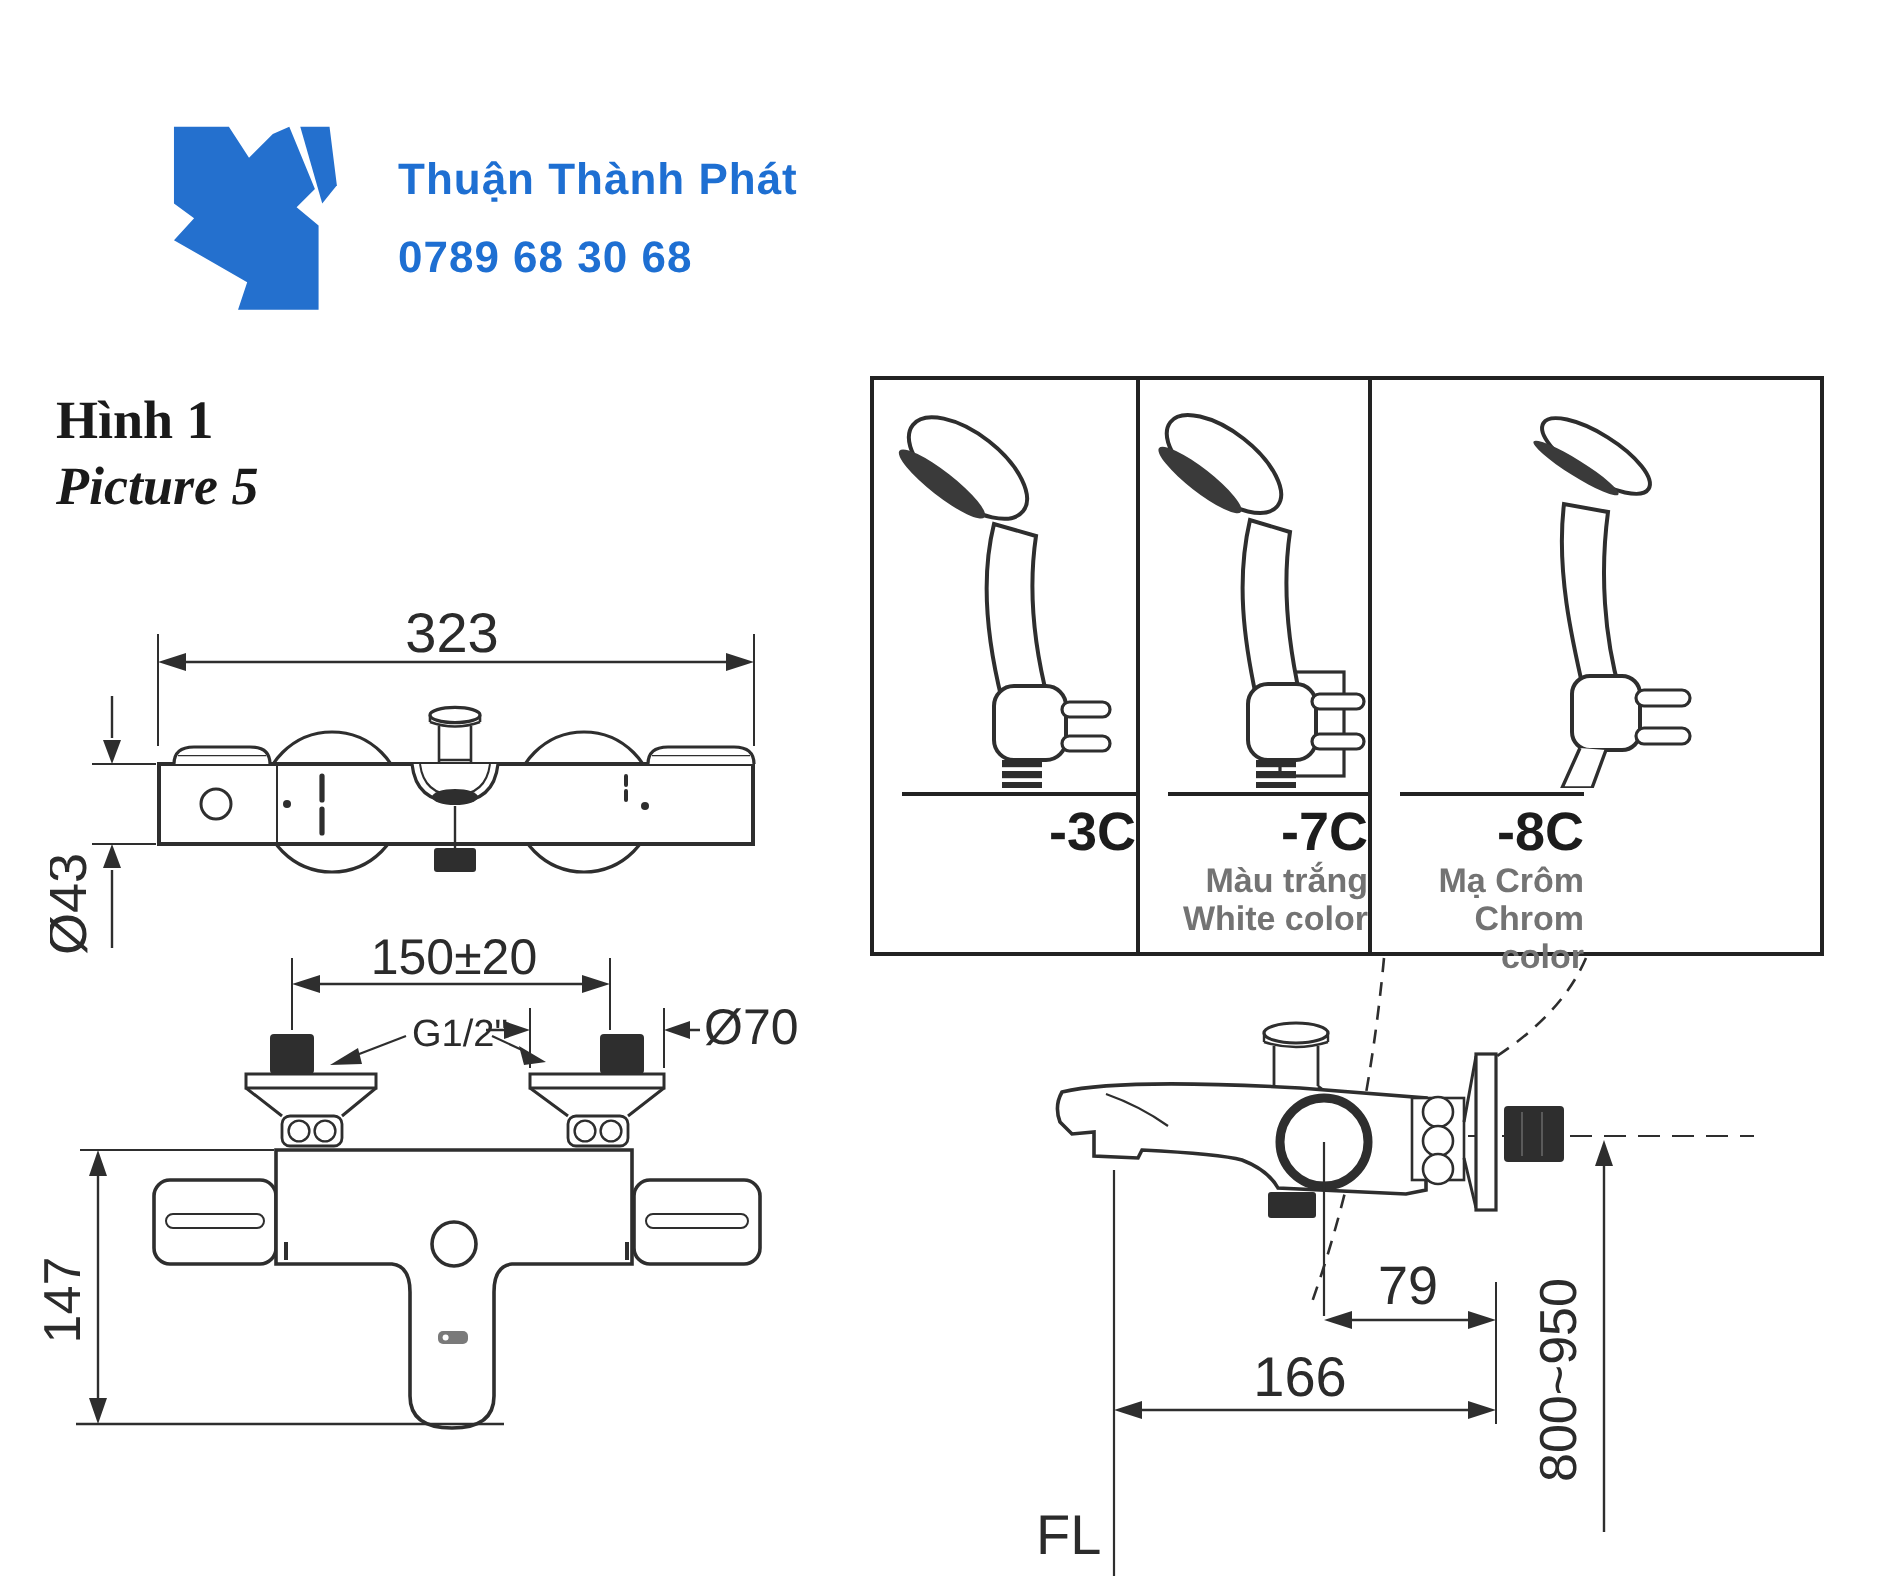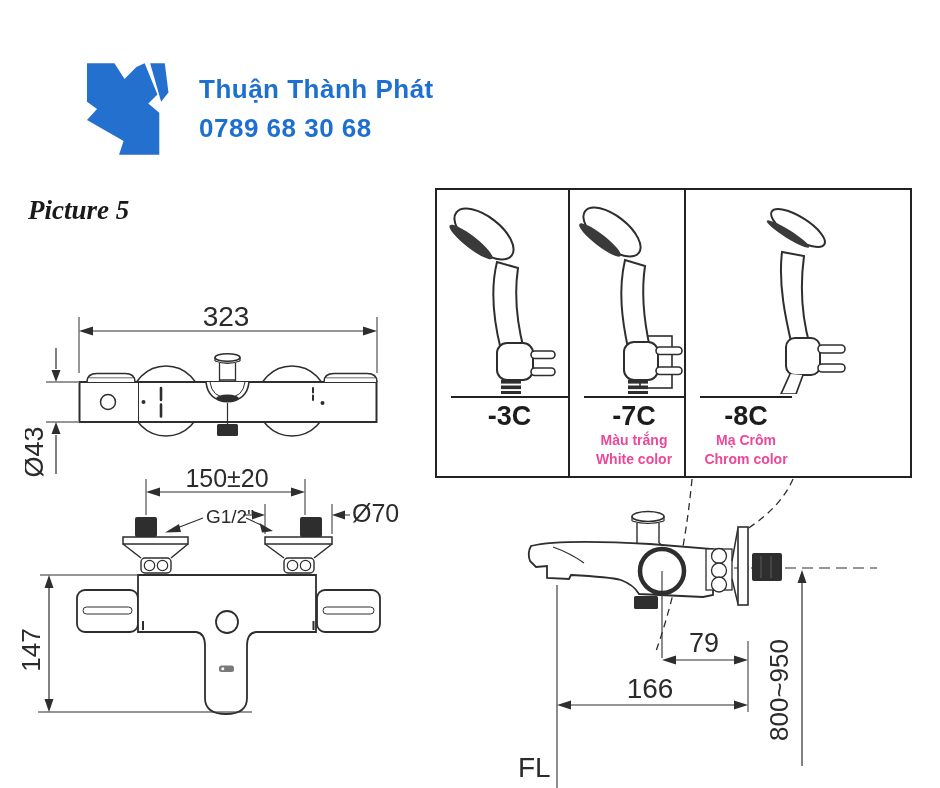--- a/index.html
+++ b/index.html
@@ -1,54 +1,55 @@
 <!DOCTYPE html>
 <html><head>
 <meta charset="utf-8">
 <style>
   html,body{margin:0;padding:0;background:#fff;}
   .page{position:relative;width:940px;height:788px;background:#fff;overflow:hidden;
         font-family:"Liberation Sans",sans-serif;color:#2b2b2b;}
   .abs{position:absolute;}
   
-  .brand-text{position:absolute;left:199px;top:70px;font-weight:bold;font-size:26px;
+  .brand-text{position:absolute;left:199px;top:70px;font-weight:bold;font-size:22px;
               line-height:39px;color:#1e6fd2;letter-spacing:.5px;}
   
   .fig-label{position:absolute;left:28px;top:194px;font-family:"Liberation Serif",serif;
              font-size:27px;font-weight:bold;line-height:33px;color:#1a1a1a;}
   .fig-label .en{font-style:italic;}
   
   .variants{position:absolute;left:435px;top:188px;width:477px;height:290px;
             border:2px solid #222;box-sizing:border-box;display:grid;
             grid-template-columns:133px 116px 106px 118px;grid-template-rows:206px 80px;}
   .variants .imgcell{border-right:2px solid #222;box-sizing:border-box;overflow:hidden;}
   .variants .imgcell.last{border-right:none;grid-column:3 / span 2;}
   .variants .lblcell{border-top:2px solid #222;border-right:2px solid #222;box-sizing:border-box;
-                     text-align:center;padding-top:3px;margin-left:14px;}
+                     text-align:right;padding-top:3px;margin-left:14px;}
   .variants .lblcell.last{border-right:none;}
   .code{font-size:27px;font-weight:bold;color:#1c1c1c;line-height:30px;}
-  .note{font-size:14px;font-weight:bold;color:#ec4899;line-height:19px;}
+  .note{font-size:17px;font-weight:bold;color:#737373;line-height:19px;}
   svg{display:block;}
   svg text{font-family:"Liberation Sans",sans-serif;fill:#2b2b2b;}
 </style>
 </head>
 <body>
 
 <div class="page">
 
   <svg class="abs" style="left:84px;top:56px" width="92" height="108" viewBox="0 0 100 118" aria-hidden="true">
     <path d="M3,8 L33,8 L44,25 L57,12 L66,8 L80,42 L70,52 L82,62 L82,108 L38,108 L43,93 L3,70 L14,58 L3,50 Z" fill="#2470ce"></path>
     <path d="M72,8 L88,8 L92,40 L84,50 Z" fill="#2470ce"></path>
   </svg>
   <div class="brand-text">
     <div>Thuận Thành Phát</div>
     <div>0789 68 30 68</div>
   </div>
 
   <div class="fig-label">
+    <div class="vi">Hình 1</div>
     <div class="en">Picture 5</div>
   </div>
 
   <svg class="abs" style="left:25px;top:295px" width="400" height="190" viewBox="25 295 400 190">
     <g stroke="#2e2e2e" fill="none" stroke-width="1.6">
 
       <text x="226" y="326" font-size="28" text-anchor="middle" stroke="none">323</text>
       <path d="M92,331 H364" stroke-width="1.2"></path>
       <path d="M79,317 V373 M377,317 V373" stroke-width="1"></path>
       <polygon points="79,331 93,326.5 93,335.5" fill="#2e2e2e" stroke="none"></polygon>

